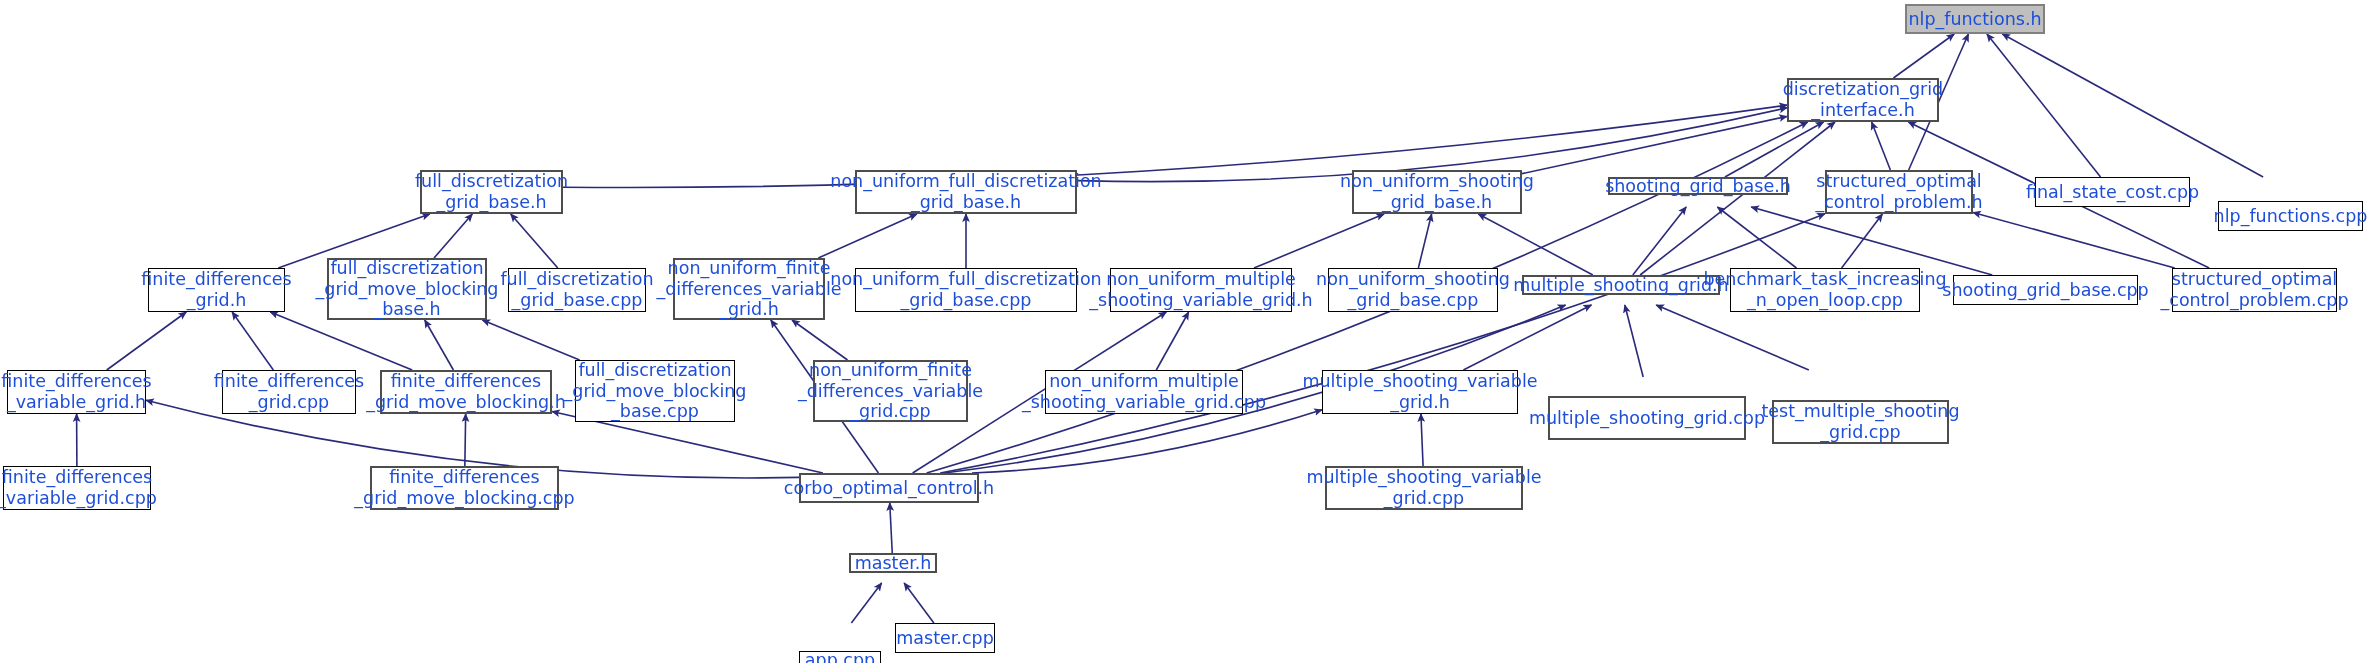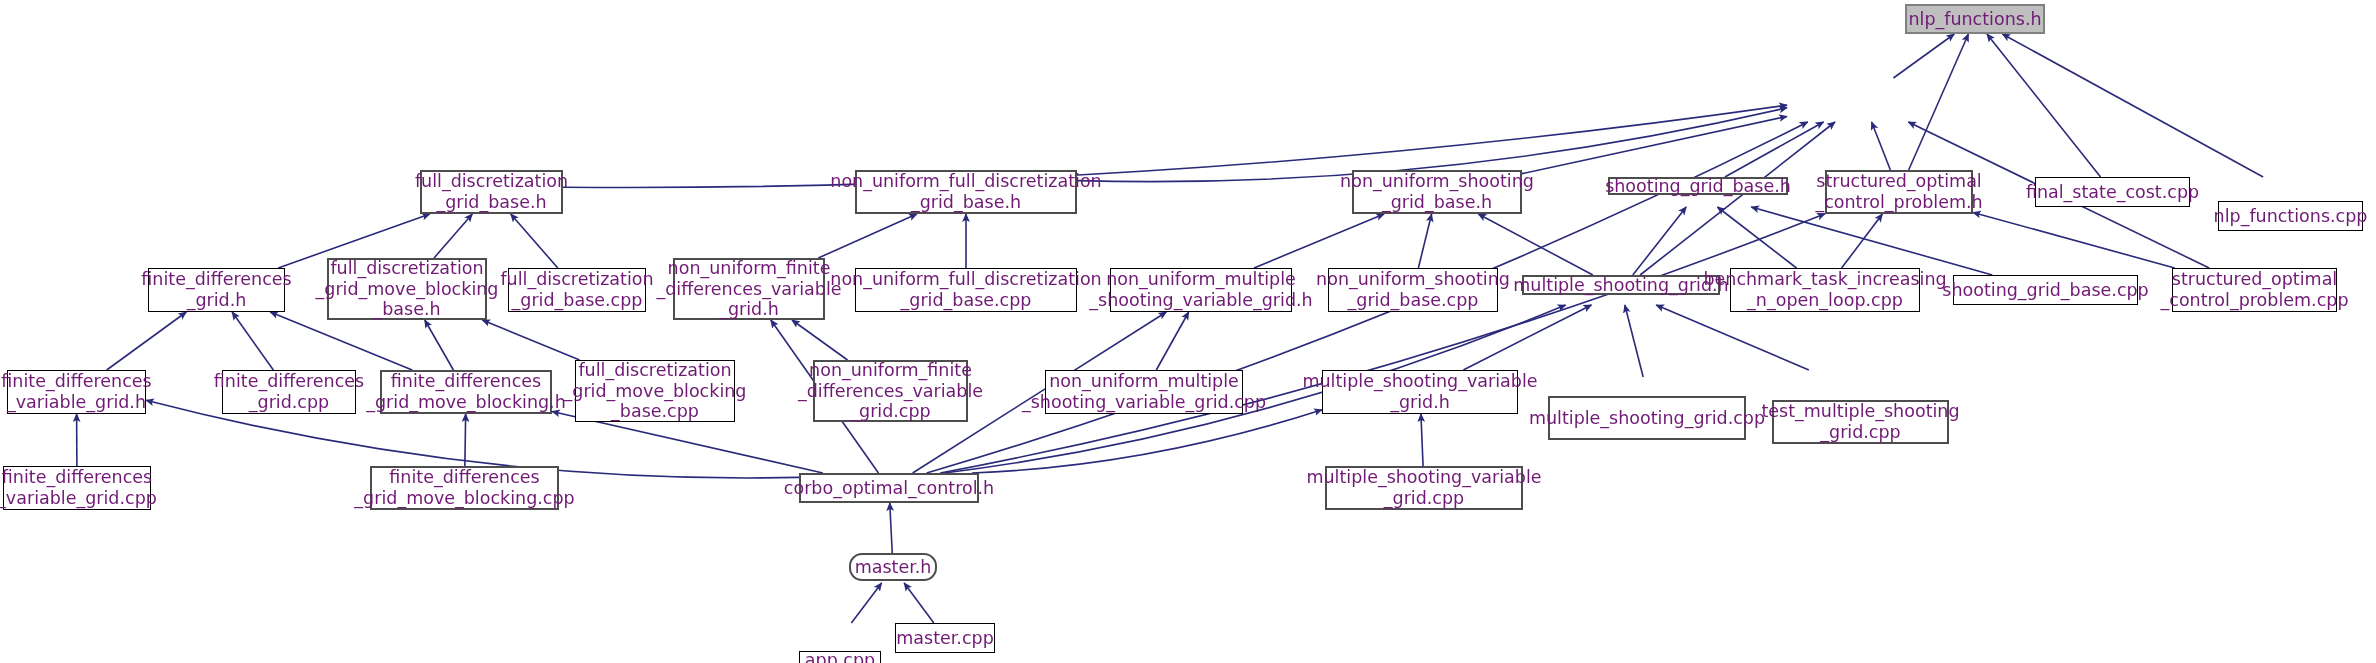--- a/index.html
+++ b/index.html
@@ -25,21 +25,21 @@
   }
   .node {
     position: absolute;
     box-sizing: border-box;
     display: flex;
     align-items: center;
     justify-content: center;
     text-align: center;
     border: 1px solid #000000;
     background: #ffffff;
-    color: #701a75;
+    color: #1d4ed8;
     font-size: 17.5px;
     line-height: 1.18;
     letter-spacing: 0px;
     white-space: pre-line;
     padding: 0 4px;
     z-index: 5;
   }
   .node.thick {
     border: 2px solid #4d4d4d;
   }
@@ -101,20 +101,22 @@
       <path d="M 971.96875 473 Q 1146.984375 466.2581564540266 1322 409.71751412429376" fill="none" stroke="#2a2a7a" stroke-width="1.6" marker-end="url(#arrow)"></path>
       <path d="M 76.88541666666667 466 L 76.61458333333333 414" fill="none" stroke="#2a2a7a" stroke-width="1.6" marker-end="url(#arrow)"></path>
       <path d="M 799 477.36615384615385 Q 472.5 484.7889230769231 146 400.2116923076923" fill="none" stroke="#2a2a7a" stroke-width="1.6" marker-end="url(#arrow)"></path>
       <path d="M 464.84375 466 L 465.65625 414" fill="none" stroke="#2a2a7a" stroke-width="1.6" marker-end="url(#arrow)"></path>
       <path d="M 822.90625 473 L 552 411.5177304964539" fill="none" stroke="#2a2a7a" stroke-width="1.6" marker-end="url(#arrow)"></path>
       <path d="M 892.25 553 L 889.75 503" fill="none" stroke="#2a2a7a" stroke-width="1.6" marker-end="url(#arrow)"></path>
       <path d="M 851.3571428571429 623 L 881.6428571428571 583" fill="none" stroke="#2a2a7a" stroke-width="1.6" marker-end="url(#arrow)"></path>
       <path d="M 933.8571428571429 623 L 904.1428571428571 583" fill="none" stroke="#2a2a7a" stroke-width="1.6" marker-end="url(#arrow)"></path>
     </svg>
 <div class="node root" style="left: 1905px; top: 4px; width: 140px; height: 30px;"><span>nlp_functions.h</span></div>
+    <div class="node thick" style="left: 1787px; top: 78px; width: 152px; height: 44px;"><span>discretization_grid
+_interface.h</span></div>
     <div class="node thick" style="left: 420px; top: 170px; width: 143px; height: 44px;"><span>full_discretization
 _grid_base.h</span></div>
     <div class="node thick" style="left: 855px; top: 170px; width: 222px; height: 44px;"><span>non_uniform_full_discretization
 _grid_base.h</span></div>
     <div class="node thick" style="left: 1352px; top: 170px; width: 170px; height: 44px;"><span>non_uniform_shooting
 _grid_base.h</span></div>
     <div class="node thick" style="left: 1608px; top: 177px; width: 180px; height: 18px;"><span>shooting_grid_base.h</span></div>
     <div class="node thick" style="left: 1825px; top: 170px; width: 148px; height: 44px;"><span>structured_optimal
 _control_problem.h</span></div>
     <div class="node" style="left: 2035px; top: 177px; width: 155px; height: 30px;"><span>final_state_cost.cpp</span></div>
@@ -160,16 +162,16 @@
     <div class="node thick" style="left: 1548px; top: 396px; width: 198px; height: 44px;"><span>multiple_shooting_grid.cpp</span></div>
     <div class="node thick" style="left: 1772px; top: 370px; width: 177px; height: 44px; margin-top: 30px;"><span>test_multiple_shooting
 _grid.cpp</span></div>
     <div class="node" style="left: 3px; top: 466px; width: 148px; height: 44px;"><span>finite_differences
 _variable_grid.cpp</span></div>
     <div class="node thick" style="left: 370px; top: 466px; width: 189px; height: 44px;"><span>finite_differences
 _grid_move_blocking.cpp</span></div>
     <div class="node thick" style="left: 799px; top: 473px; width: 180px; height: 30px;"><span>corbo_optimal_control.h</span></div>
     <div class="node thick" style="left: 1325px; top: 466px; width: 198px; height: 44px;"><span>multiple_shooting_variable
 _grid.cpp</span></div>
-    <div class="node thick" style="left: 849px; top: 553px; width: 88px; height: 28px; border-radius: 13px;"><span>master.h</span></div>
+    <div class="node thick" style="left: 849px; top: 553px; width: 88px; height: 20px;"><span>master.h</span></div>
     <div class="node" style="left: 799px; top: 623px; width: 82px; height: 18px; margin-top: 28px;"><span>app.cpp</span></div>
     <div class="node" style="left: 895px; top: 623px; width: 100px; height: 30px; justify-content: center;"><span>master.cpp</span></div>
   </div>
 
 </body></html>

